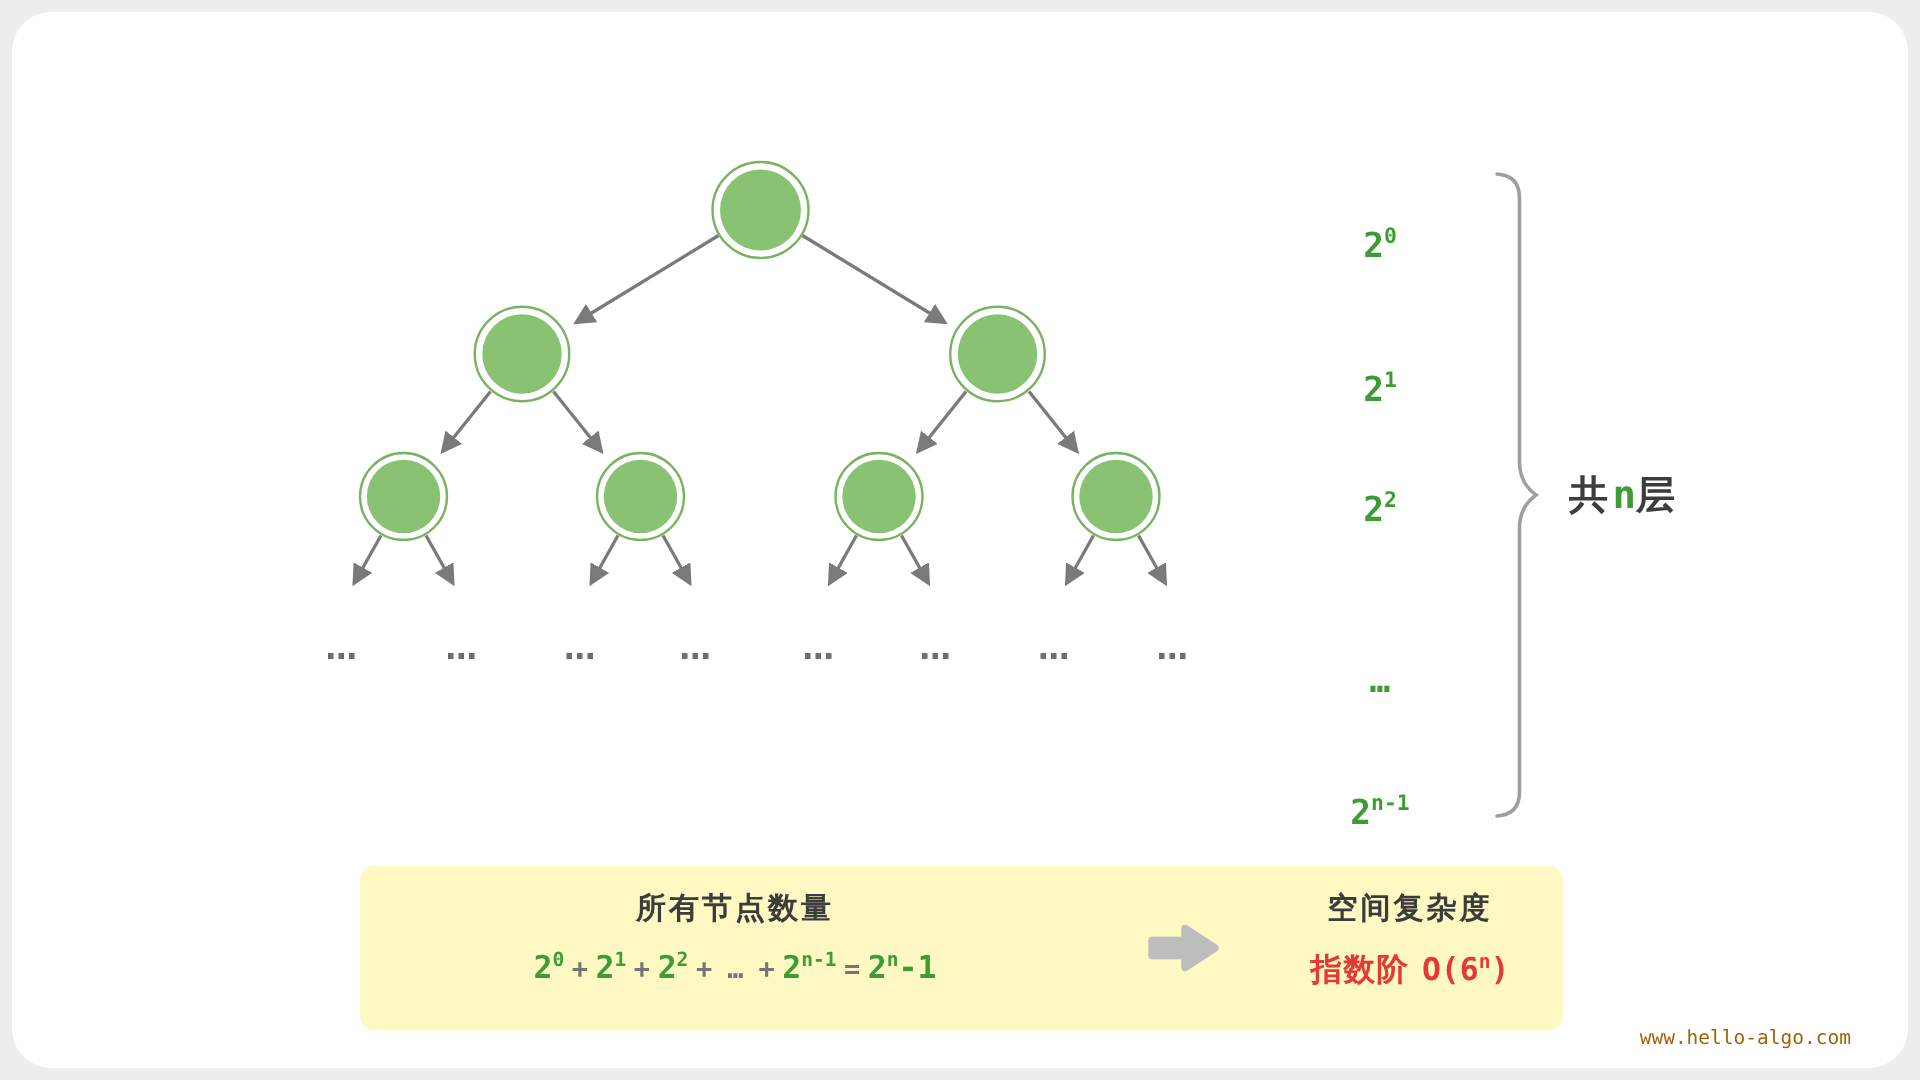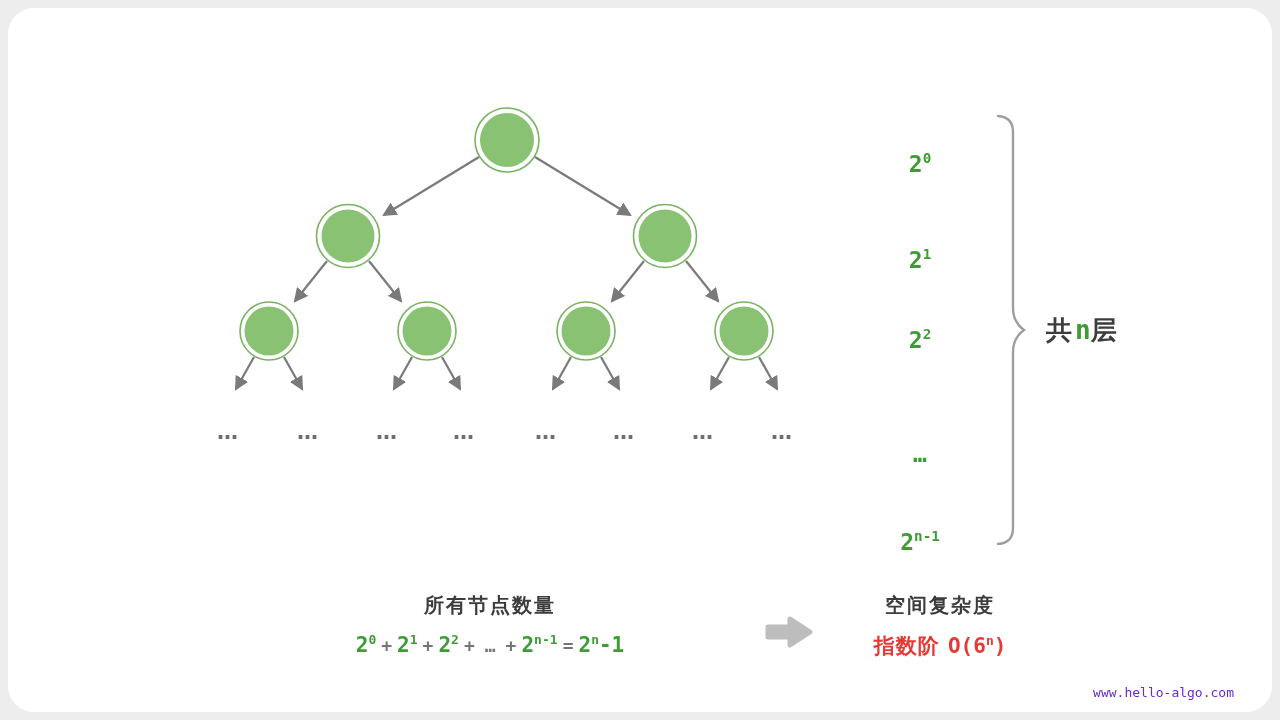--- a/index.html
+++ b/index.html
@@ -45,21 +45,21 @@
     white-space: nowrap;
   }
   .brace-label .n {
     font-family: "DejaVu Sans Mono", monospace; font-weight: 700;
     color: #3E9C35; letter-spacing: 0;
   }
 
   
   .summary-box {
     position: absolute; left: 240px; top: 577px; width: 802px; height: 110px;
-    background: #ffffff; border-radius: 10px;
+    background: #fef9c3; border-radius: 10px;
   }
   .sum-left { position: absolute; left: 40px; top: 0; width: 420px; text-align: center; }
   .sum-right { position: absolute; left: 575px; top: 0; width: 250px; text-align: center; }
   .sum-title {
     position: absolute; top: 15px; left: 0; right: 0;
     font-size: 20px; font-weight: 700; color: #3C3C3C; letter-spacing: 2px;
   }
   .formula {
     position: absolute; top: 56px; left: 0; right: 0; white-space: nowrap;
     font-family: "DejaVu Sans Mono", monospace; font-weight: 700;
@@ -68,21 +68,21 @@
   .formula .op { color: #757575; font-size: 18px; margin: 0 5px; }
   .complexity {
     position: absolute; top: 55px; left: 0; right: 0; white-space: nowrap;
     font-weight: 700; font-size: 21px; color: #E53935; letter-spacing: 1px;
   }
   .complexity .cmono { font-family: "DejaVu Sans Mono", monospace; letter-spacing: 0; }
   .sum-arrow { position: absolute; left: 525px; top: 39px; }
 
   .watermark {
     position: absolute; right: 46px; bottom: 20px;
-    font-family: "DejaVu Sans Mono", monospace; font-size: 13px; color: #6d28d9;
+    font-family: "DejaVu Sans Mono", monospace; font-size: 13px; color: #a16207;
   }
 </style>
 </head>
 <body>
 
 <div class="canvas">
   <div class="card"></div>
 
   <svg class="gfx" width="1280" height="720" viewBox="0 0 1280 720">
     <defs>

